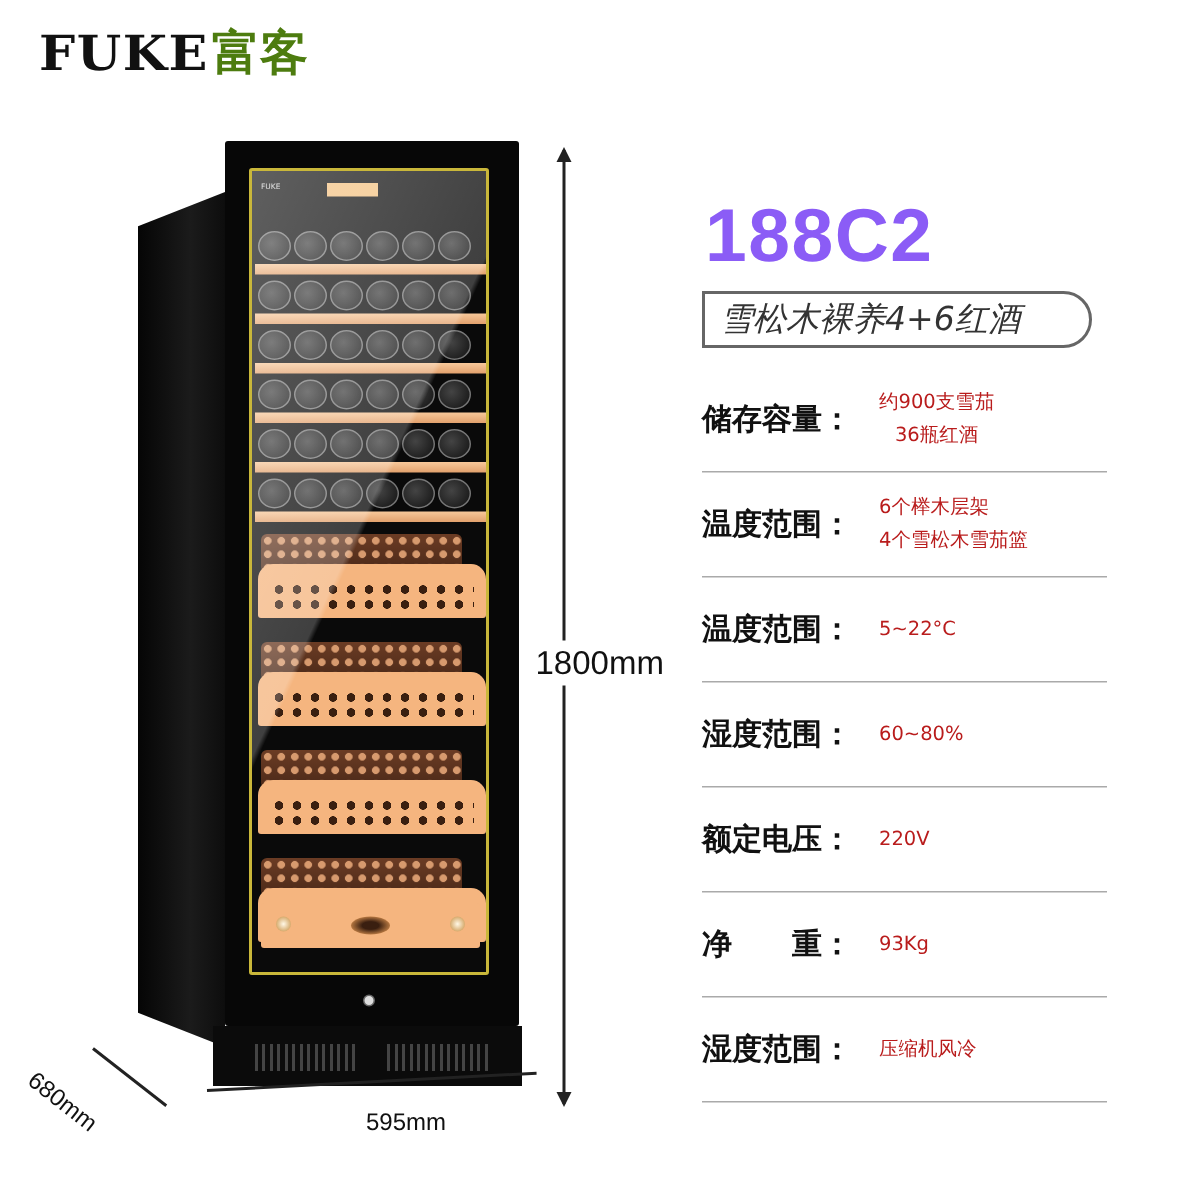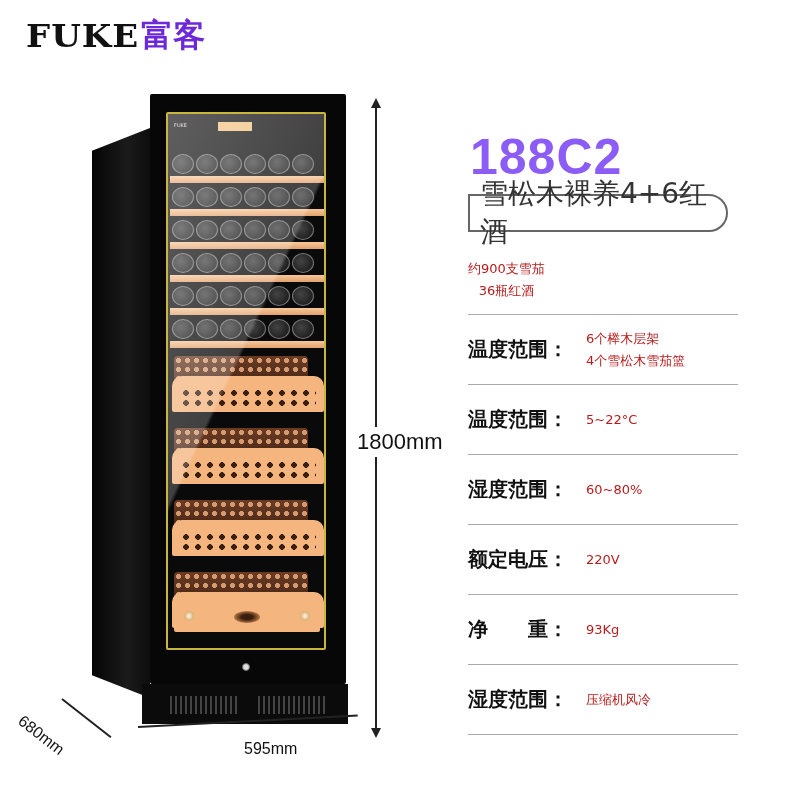--- a/index.html
+++ b/index.html
@@ -1,21 +1,21 @@
 <!DOCTYPE html>
 <html><head>
 <meta charset="utf-8">
 <style>
   * { box-sizing: border-box; margin: 0; padding: 0; }
   html, body { width: 800px; height: 800px; background: #ffffff; overflow: hidden; }
   body { position: relative; font-family: "DejaVu Sans", sans-serif; color: #111; }
 
   .brand { position: absolute; left: 26px; top: 16px; height: 40px; display: flex; align-items: center; }
   .brand .latin { font-family: "DejaVu Serif", serif; font-weight: 900; font-size: 34px; letter-spacing: 1px; color: #111; transform: scaleY(0.95); }
-  .brand .cn { font-family: Liberation Serif, serif; font-weight: 900; font-size: 32px; color: #6d28d9; margin-left: 2px; }
+  .brand .cn { font-family: Liberation Serif, serif; font-weight: 900; font-size: 32px; color: #4d7c0f; margin-left: 2px; }
 
   
   .fridge { position: absolute; left: 0; top: 0; width: 360px; height: 760px; }
   .side { position: absolute; left: 92px; top: 128px; width: 58px; height: 570px; background: linear-gradient(90deg,#050505,#1b1b1b 60%,#0d0d0d); clip-path: polygon(0 4%, 100% 0, 100% 100%, 0 96%); }
   .front { position: absolute; left: 150px; top: 94px; width: 196px; height: 590px; background: #070707; border-radius: 2px; }
   .glass { position: absolute; left: 16px; top: 18px; width: 160px; height: 538px; background: #0a0a0a; border: 2px solid #c9b73a; border-radius: 2px; overflow: hidden; }
   .glare { position: absolute; left: 0; top: 0; width: 100%; height: 100%; background: linear-gradient(115deg, rgba(255,255,255,0.35) 0%, rgba(255,255,255,0.22) 45%, rgba(255,255,255,0) 46%); pointer-events: none; }
   .display { position: absolute; left: 50px; top: 8px; width: 34px; height: 9px; background: #f3c07e; }
   .logo-small { position: absolute; left: 6px; top: 8px; font-size: 5px; color: #ddd; }
   .wine-rows { position: absolute; left: 2px; top: 38px; width: 154px; }
@@ -43,21 +43,21 @@
   .dim-v::after { bottom: -2px; border-top: 10px solid #222; }
   .dim-label { position: absolute; font-family: "Liberation Sans", sans-serif; color: #111; background: #fff; }
   .dim-h-label { left: 357px; top: 427px; font-size: 22px; padding: 2px 0; }
   .dim-h { position: absolute; left: 138px; top: 726px; width: 220px; height: 2px; background: #222; transform: rotate(-3deg); transform-origin: left; }
   .dim-w-label { left: 244px; top: 740px; font-size: 16px; }
   .dim-d { position: absolute; left: 62px; top: 698px; width: 62px; height: 2px; background: #222; transform: rotate(38deg); transform-origin: left; }
   .dim-d-label { left: 20px; top: 710px; font-size: 16px; transform: rotate(38deg); transform-origin: left; }
 
   
   .model { position: absolute; left: 470px; top: 128px; font-family: "Liberation Sans", sans-serif; font-weight: bold; font-size: 50px; color: #8b5cf6; letter-spacing: 1px; }
-  .subtitle { position: absolute; left: 468px; top: 194px; width: 260px; height: 38px; border: 2px solid #666; border-radius: 0 19px 19px 0; font-size: 28px; color: #333; display: flex; align-items: center; padding-left: 10px; }
+  .subtitle { position: absolute; left: 468px; top: 194px; width: 260px; height: 38px; border: 2px solid #666; border-radius: 0 19px 19px 0; font-size: 22px; color: #333; display: flex; align-items: center; padding-left: 10px; font-style: italic; }
   .specs { position: absolute; left: 468px; top: 245px; width: 270px; }
   .spec-row { height: 70px; border-bottom: 1.5px solid #aaa; display: flex; align-items: center; }
   .spec-label { width: 118px; font-size: 20px; font-weight: bold; color: #111; white-space: nowrap; }
   .spec-value { font-size: 13px; color: #b91c1c; line-height: 22px; }
   .spec-value.center { text-align: center; }
 </style>
 </head>
 <body>
 
 <div class="brand">
@@ -186,20 +186,21 @@
 <div class="dim-d"></div>
 <div class="dim-label dim-d-label">680mm</div>
 
 <div class="model">188C2</div>
 <div class="subtitle">
   <span>雪松木裸养4+6红酒</span>
 </div>
 
 <div class="specs">
   <div class="spec-row">
+    <span class="spec-label">储存容量：</span>
     <div class="spec-value center">
       <div>约900支雪茄</div>
       <div>36瓶红酒</div>
     </div>
   </div>
   <div class="spec-row">
     <span class="spec-label">温度范围：</span>
     <div class="spec-value">
       <div>6个榉木层架</div>
       <div>4个雪松木雪茄篮</div>

